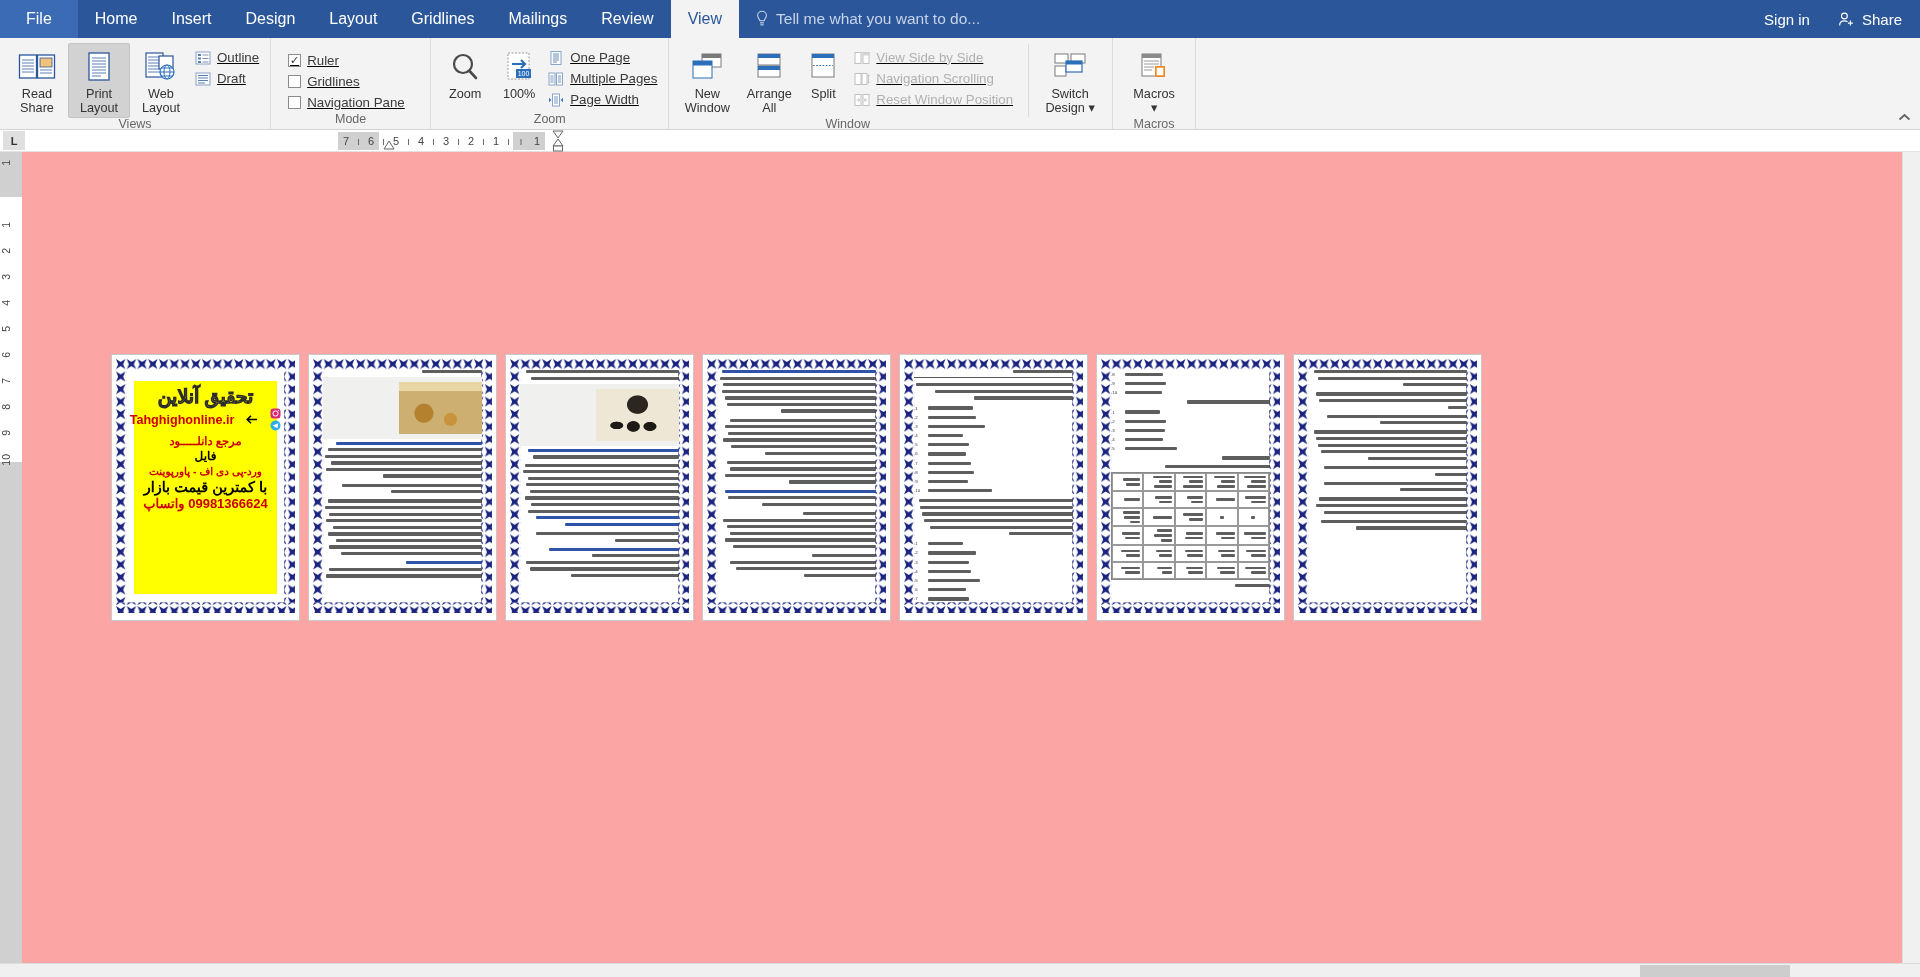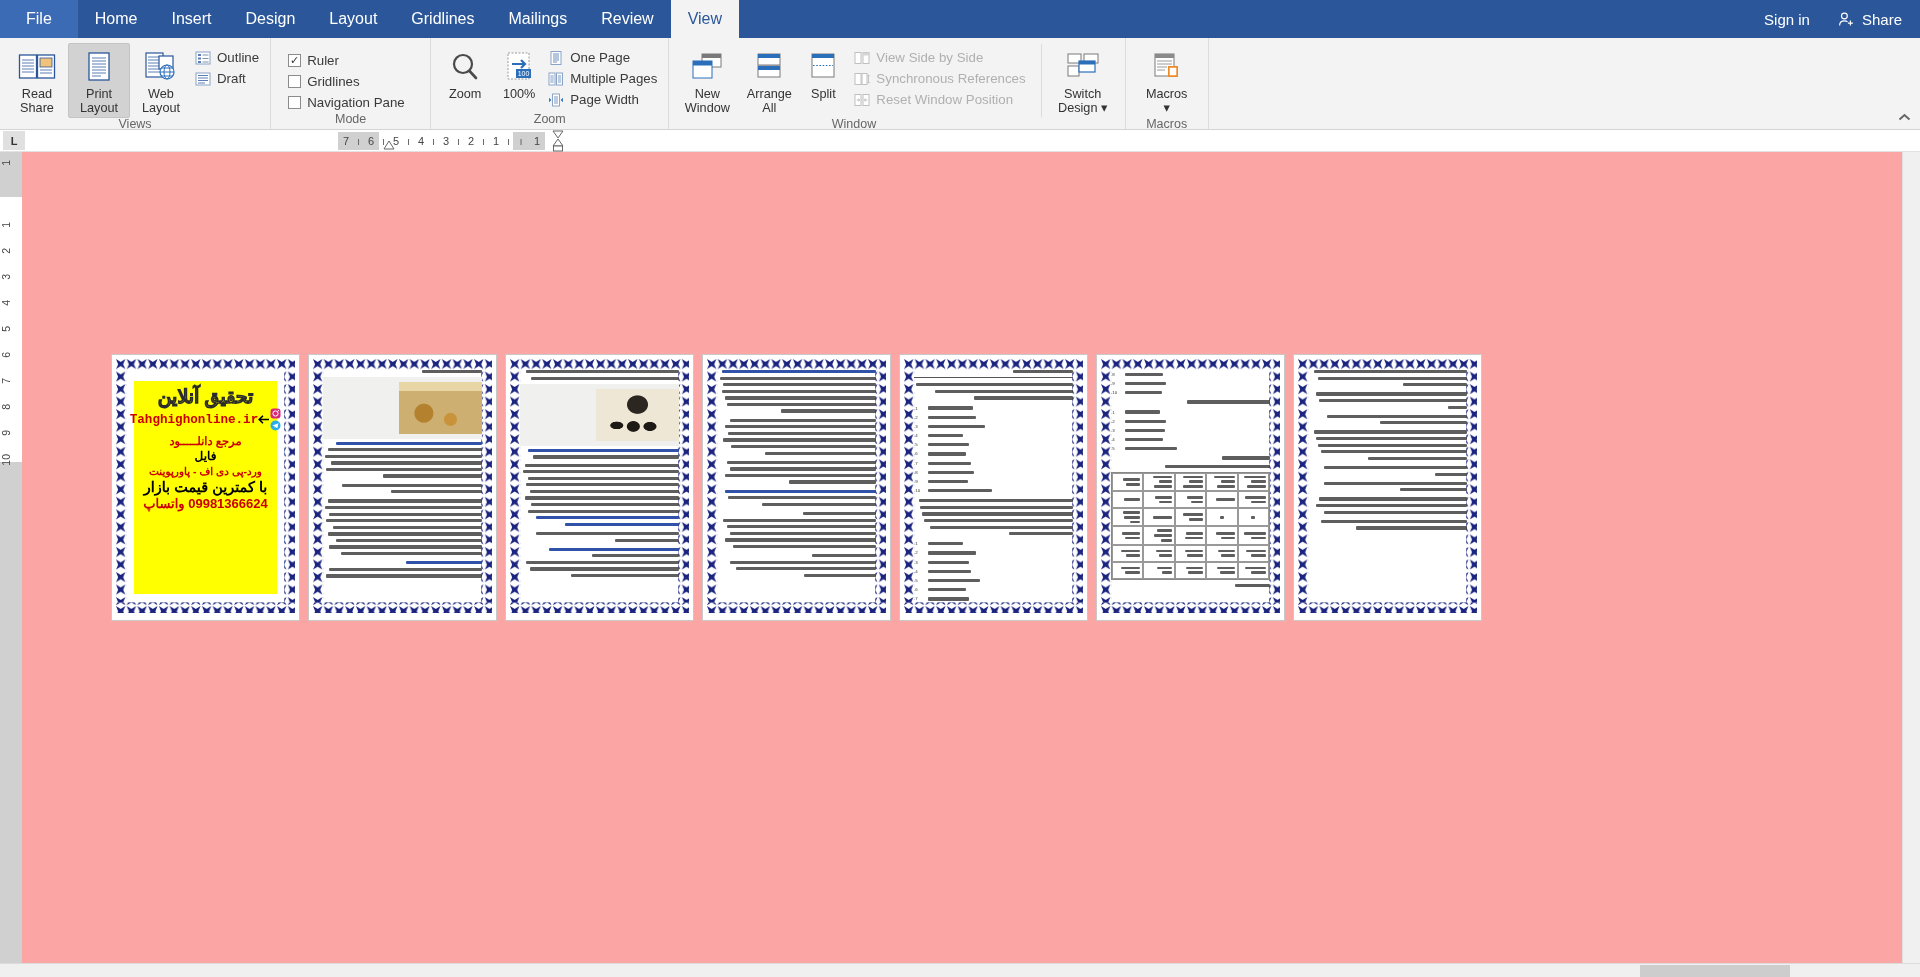--- a/index.html
+++ b/index.html
@@ -66,21 +66,21 @@
     padding-bottom: 3px; line-height: 13px;
   }
   .bigbtn {
     display: flex; flex-direction: column; align-items: center;
     width: 62px; padding: 3px 2px 2px 2px;
     font-size: 12.7px; color: #333; line-height: 14px; text-align: center;
     border: 1px solid transparent; border-radius: 2px;
   }
   .bigbtn.sel { background: #d2d2d2; border-color: #c4c4c4; }
   .bigbtn .gfx { height: 40px; display:flex; align-items:center; justify-content:center; }
-  .smallcol { display: flex; flex-direction: column; justify-content: space-between; padding-top: 4px; }
+  .smallcol { display: flex; flex-direction: column; justify-content: space-between; padding-top: 4px; text-decoration: underline; }
   .smallrow {
     display: flex; align-items: center; gap: 6px;
     font-size: 13.3px; color: #3a3a3a; padding: 2.5px 5px 2.5px 3px;
     white-space: nowrap; line-height: 16px;
   }
   .smallrow.disabled { color: #b0b0b0; }
   .chk {
     width: 13px; height: 13px; border: 1px solid #8c8c8c; background: #fff;
     display:flex; align-items:center; justify-content:center;
     font-size: 11px; color: #333; line-height: 11px;
@@ -176,21 +176,21 @@
 
   
   .cover-yellow {
     position: absolute; left: 22px; right: 22px; top: 26px; bottom: 26px;
     background: #ffff00;
     display: flex; flex-direction: column; align-items: center;
     justify-content: flex-start; padding: 6px 4px;
     text-align: center; direction: rtl;
   }
   .cv1 { font-size: 19px; color:#ffff00; -webkit-text-stroke: .9px #2b2b2b; font-weight:bold; line-height:20px; letter-spacing:-1px; }
-  .cv2 { font-size: 12.6px; color:#cc0000; font-weight:bold; margin-top:1px; direction:ltr; display:flex; align-items:center; gap:0;font-family:Liberation Mono, monospace;}
+  .cv2 { font-size: 12.6px; color:#cc0000; font-weight:bold; margin-top:1px; direction:ltr; display:flex; align-items:center; gap:12px;}
   .cv3 { font-size: 11.5px; color:#cc0000; font-weight:bold; margin-top:3px; }
   .cv4 { font-size: 12px; color:#000; font-weight:bold; margin-top:1px; }
   .cv5 { font-size: 10.5px; color:#cc0000; font-weight:bold; margin-top:2px; }
   .cv6 { font-size: 14.5px; color:#000; font-weight:bold; margin-top:2px; }
   .cv7 { font-size: 13px; color:#cc0000; font-weight:bold; margin-top:1px; letter-spacing:-.4px; }
 
   
   .vscroll {
     position: absolute; right: 0; top: 0; width: 18px; bottom: 0;
     background: #f0f0f0; border-left: 1px solid #e0e0e0;
@@ -216,20 +216,28 @@
   <div class="tab file">File</div>
   <div class="tab">Home</div>
   <div class="tab">Insert</div>
   <div class="tab">Design</div>
   <div class="tab">Layout</div>
   <div class="tab">Gridlines</div>
   <div class="tab">Mailings</div>
   <div class="tab">Review</div>
   <div class="tab active">View</div>
 
+  <div class="tellme">
+    <svg class="bulb" viewBox="0 0 14 18">
+      <path d="M7 1.3c-2.6 0-4.4 2-4.4 4.3 0 1.7 1 2.8 1.7 3.7.4.5.6 1 .6 1.5h4.2c0-.5.2-1 .6-1.5.7-.9 1.7-2 1.7-3.7C11.4 3.3 9.6 1.3 7 1.3z" fill="none" stroke="#c6d3e8" stroke-width="1.1"></path>
+      <rect x="5" y="12.3" width="4" height="1.1" fill="#c6d3e8"></rect>
+      <rect x="5.3" y="14.3" width="3.4" height="1.1" fill="#c6d3e8"></rect>
+    </svg>
+    <span>Tell me what you want to do...</span>
+  </div>
 
   <div class="rightzone">
     <div class="signin">Sign in</div>
     <div class="share">
       <svg width="17" height="17" viewBox="0 0 17 17">
         <circle cx="6.4" cy="5" r="2.9" fill="none" stroke="#fff" stroke-width="1.15"></circle>
         <path d="M1.6 14.4c0-2.9 2.2-4.6 4.8-4.6 1.2 0 2.3.35 3.1.95" fill="none" stroke="#fff" stroke-width="1.15"></path>
         <path d="M12.4 9.6v5M9.9 12.1h5" stroke="#fff" stroke-width="1.15"></path>
       </svg>
       <span>Share</span>
@@ -440,21 +448,21 @@
             <path d="M9 2.5h6v3h-6z" fill="#d5d5d5"></path>
           </svg>
           <span>View Side by Side</span>
         </div>
         <div class="smallrow disabled">
           <svg class="ico16" viewBox="0 0 16 16">
             <rect x="1" y="2.5" width="6" height="11" fill="#fff" stroke="#c0c0c0" stroke-width="1"></rect>
             <rect x="8" y="2.5" width="5" height="11" fill="#fff" stroke="#c0c0c0" stroke-width="1"></rect>
             <path d="M14.5 4v8M13.3 5.2l1.2-1.4 1.2 1.4M13.3 10.8l1.2 1.4 1.2-1.4" stroke="#c0c0c0" stroke-width=".9" fill="none"></path>
           </svg>
-          <span>Synchronous References</span>
+          <span>Navigation Scrolling</span>
         </div>
         <div class="smallrow disabled">
           <svg class="ico16" viewBox="0 0 16 16">
             <rect x="1" y="2.5" width="6" height="11" fill="#fff" stroke="#c0c0c0" stroke-width="1"></rect>
             <rect x="9" y="2.5" width="6" height="11" fill="#fff" stroke="#c0c0c0" stroke-width="1"></rect>
             <path d="M2.6 8h3M4.3 6.6L5.8 8 4.3 9.4M13.4 8h-3M11.7 6.6L10.2 8l1.5 1.4" stroke="#b5b5b5" stroke-width=".9" fill="none"></path>
           </svg>
           <span>Reset Window Position</span>
         </div>
       </div>

